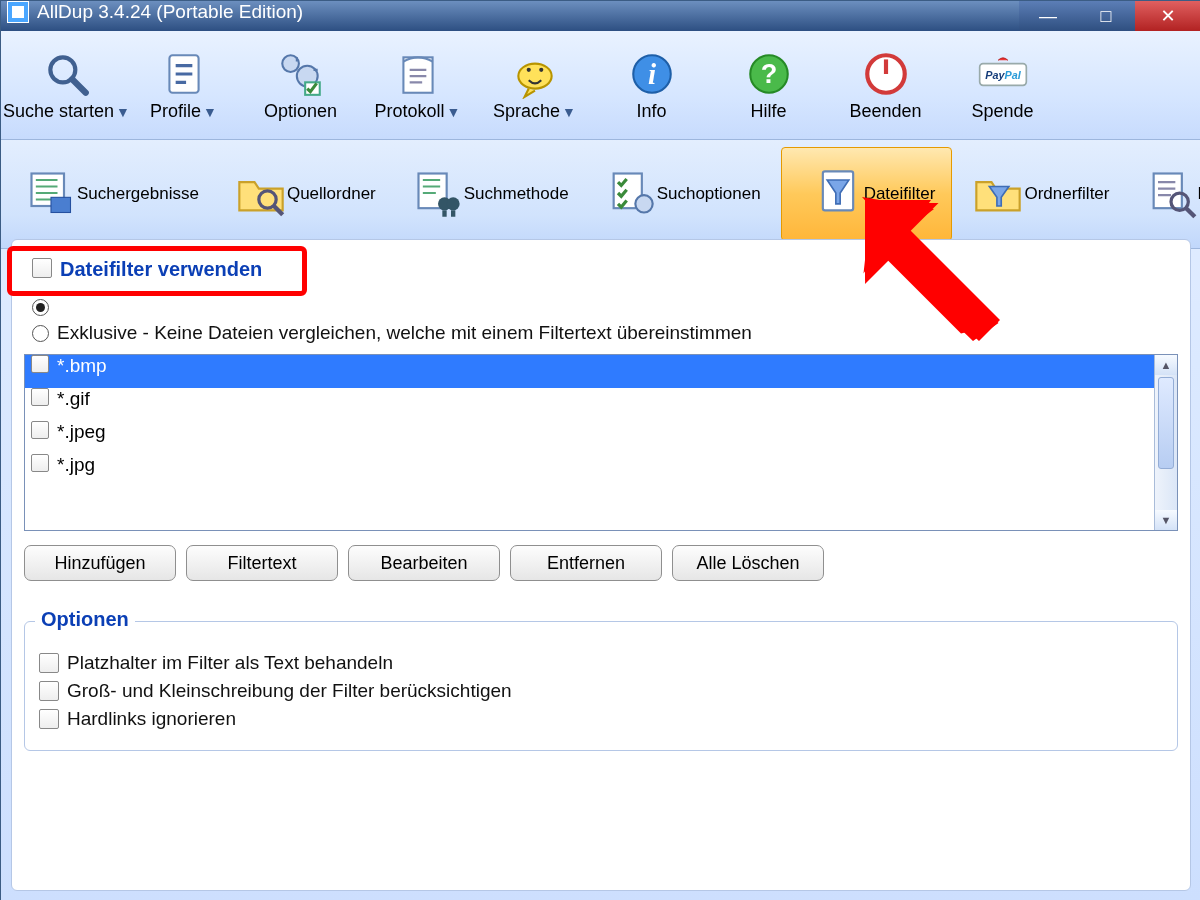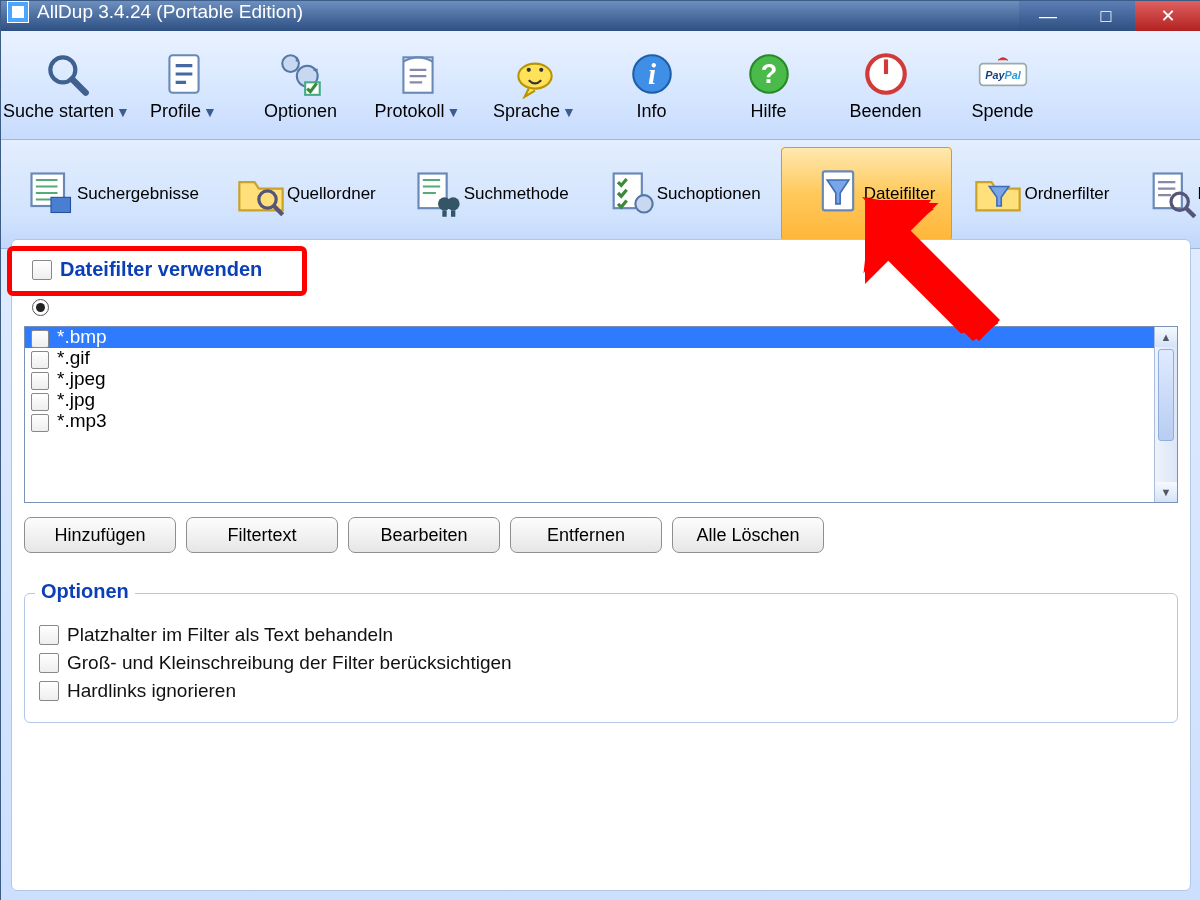--- a/index.html
+++ b/index.html
@@ -117,21 +117,21 @@
 .radio.sel::after{content:"";position:absolute;inset:3px;background:#222;border-radius:50%;}
 .optrow{display:flex;align-items:center;margin:6px 0;font-size:19px;color:#111;}
 
 .listbox{
   margin-top:10px;
   border:1px solid #7a91b8;
   height:175px;
   display:flex;
 }
 .listcontent{flex:1;overflow:hidden;}
-.litem{display:flex;align-items:flex-end;height:21px;padding-left:6px;font-size:19px;}
+.litem{display:flex;align-items:flex-start;height:33px;padding-left:6px;font-size:19px;}
 .litem .chk{width:16px;height:16px;}
 .litem.sel{background:#2f7bff;color:#fff;}
 .vscroll{width:22px;background:linear-gradient(90deg,#eef3fb,#dbe6f7);border-left:1px solid #a9bcd9;display:flex;flex-direction:column;align-items:center;}
 .vsbtn{width:100%;height:20px;background:linear-gradient(180deg,#f6faff,#d4e2f7);display:flex;align-items:center;justify-content:center;font-size:11px;color:#556;}
 .vthumb{width:14px;height:90px;background:linear-gradient(180deg,#dfeaff,#b7cdf2);border:1px solid #94add6;border-radius:3px;margin-top:2px;}
 
 .btnrow{display:flex;gap:10px;margin-top:14px;}
 .winbtn{
   min-width:150px;height:34px;
   background:linear-gradient(180deg,#fdfdfd,#e6e6e6);
@@ -339,51 +339,51 @@
             <circle cx="32" cy="32" r="8" fill="none" stroke="#557" stroke-width="3"></circle>
             <line x1="38" y1="38" x2="46" y2="46" stroke="#557" stroke-width="4"></line>
           </svg>
       </span>
       <span class="lbl">Dateivorschau</span>
     </div>
   </div>
 
   <div class="panelarea">
 
-    <div style="display:flex;align-items:center;margin-top:8px;margin-left:8px;">
+    <div style="display:flex;align-items:flex-start;margin-top:8px;margin-left:8px;">
       <span class="chk"></span>
       <span style="color:#0b3fb5;font-size:20px;font-weight:bold;">Dateifilter verwenden</span>
     </div>
 
     <div class="optrow" style="margin-top:18px;margin-left:8px;">
       <span class="radio sel"></span>
+    </div>
+    <div class="optrow" style="margin-left:8px;">
+      <span class="radio"></span>
+      <span>Exklusive - Keine Dateien vergleichen, welche mit einem Filtertext übereinstimmen</span>
     </div>
 
     <div class="listbox">
       <div class="listcontent">
         <div class="litem sel">
           <span class="chk"></span>
           <span>*.bmp</span>
         </div>
         <div class="litem">
           <span class="chk"></span>
           <span>*.gif</span>
         </div>
         <div class="litem">
           <span class="chk"></span>
           <span>*.jpeg</span>
         </div>
         <div class="litem">
           <span class="chk"></span>
           <span>*.jpg</span>
         </div>
-        <div class="litem">
-          <span class="chk"></span>
-          <span>*.mp3</span>
-        </div>
       </div>
       <div class="vscroll">
         <div class="vsbtn">▲</div>
         <div class="vthumb"></div>
         <div style="flex:1"></div>
         <div class="vsbtn">▼</div>
       </div>
     </div>
 
     <div class="btnrow">

